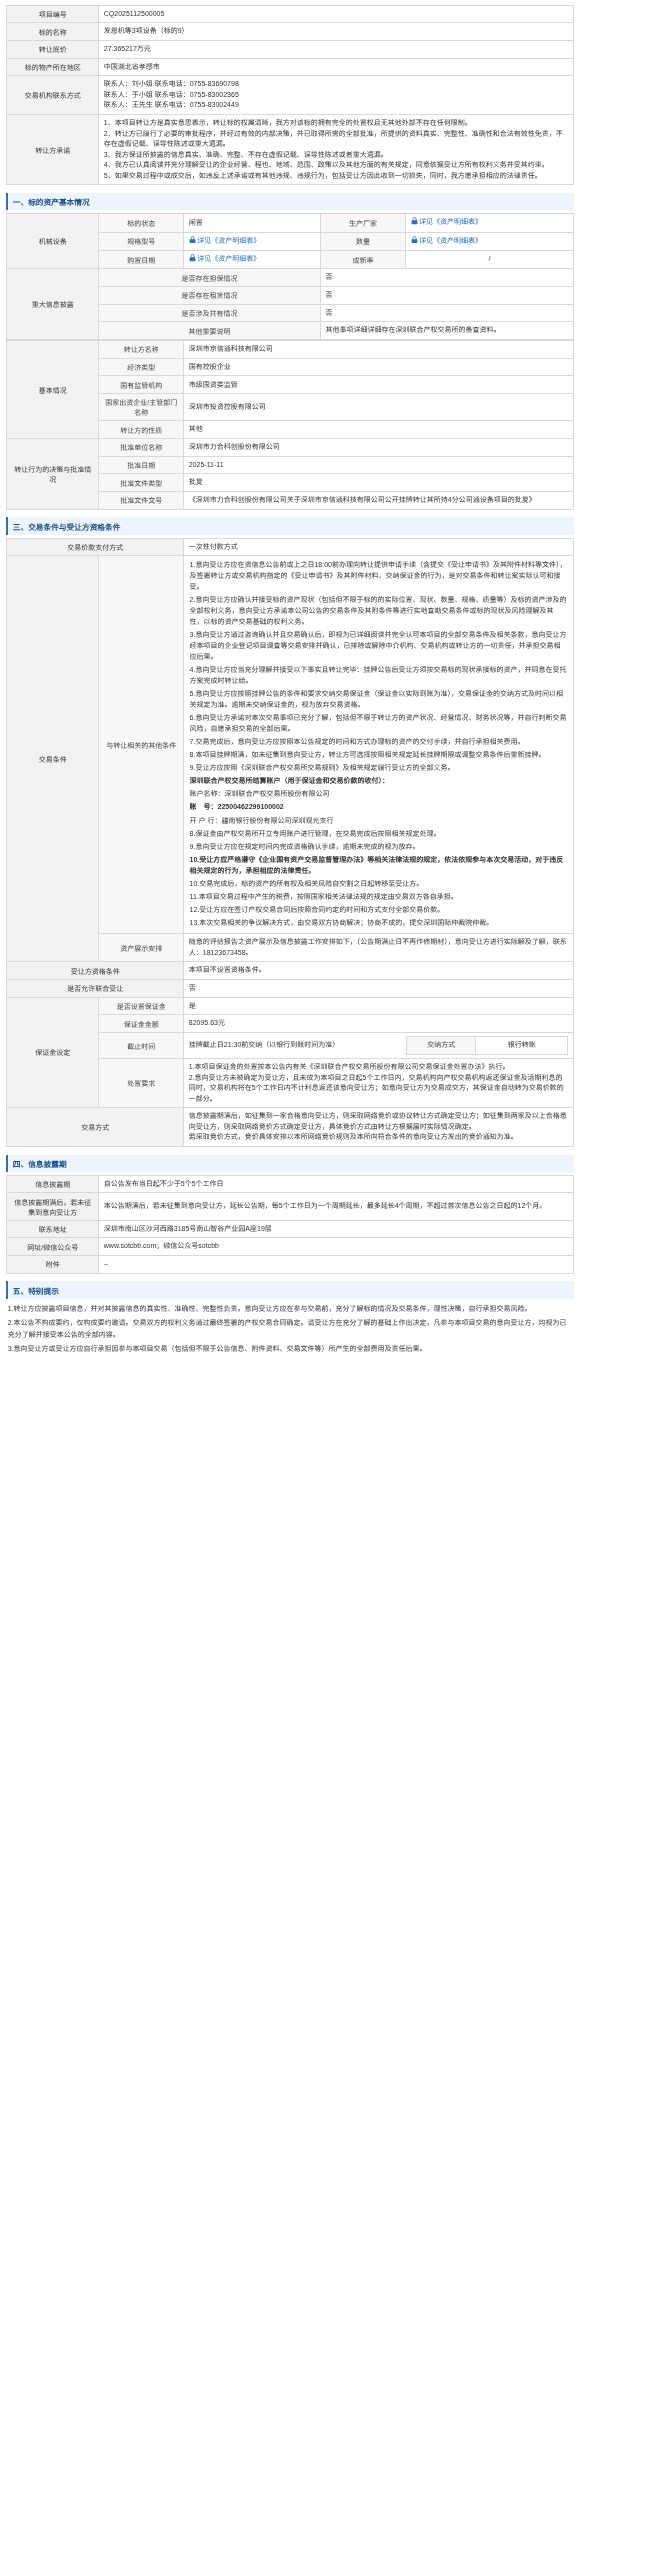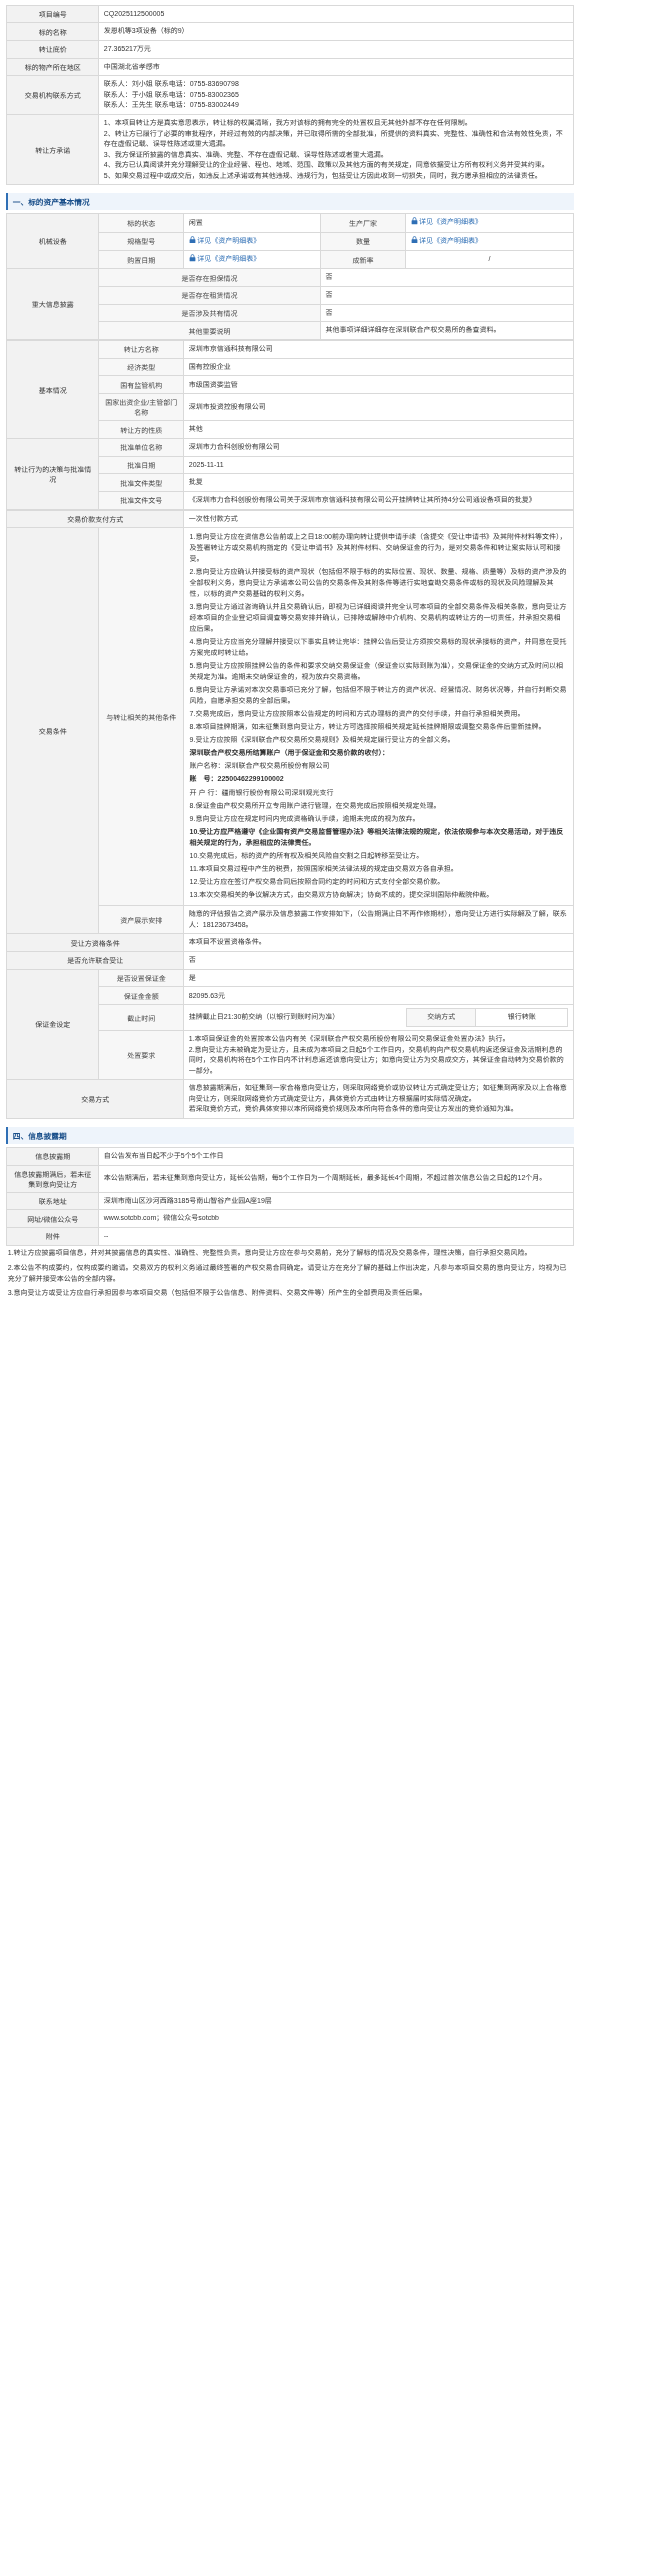--- a/index.html
+++ b/index.html
@@ -196,20 +196,21 @@
         <td class="lbl2">批准文件类型</td>
         <td class="val">批复</td>
       </tr>
       <tr>
         <td class="lbl2">批准文件文号</td>
         <td class="val">《深圳市力合科创股份有限公司关于深圳市京信通科技有限公司公开挂牌转让其所持4分公司通设备项目的批复》</td>
       </tr>
     </tbody>
   </table>
 
+  <div class="sec-title">三、交易条件与受让方资格条件</div>
   <table>
     <tbody>
       <tr>
         <td class="lbl" colspan="2">交易价款支付方式</td>
         <td class="val">一次性付款方式</td>
       </tr>
       <tr>
         <td class="lbl center" rowspan="2">交易条件</td>
         <td class="lbl2 center">与转让相关的其他条件</td>
         <td class="val listcell">
@@ -304,20 +305,21 @@
         <td class="lbl">网址/微信公众号</td>
         <td class="val">www.sotcbb.com；微信公众号sotcbb</td>
       </tr>
       <tr>
         <td class="lbl">附件</td>
         <td class="val">--</td>
       </tr>
     </tbody>
   </table>
 
+  <div class="sec-title">五、特别提示</div>
   <div class="footer-notes notes">
     <p>1.转让方应披露项目信息，并对其披露信息的真实性、准确性、完整性负责。意向受让方应在参与交易前，充分了解标的情况及交易条件，理性决策，自行承担交易风险。</p>
     <p>2.本公告不构成要约，仅构成要约邀请。交易双方的权利义务通过最终签署的产权交易合同确定。请受让方在充分了解的基础上作出决定，凡参与本项目交易的意向受让方，均视为已充分了解并接受本公告的全部内容。</p>
     <p>3.意向受让方或受让方应自行承担因参与本项目交易（包括但不限于公告信息、附件资料、交易文件等）所产生的全部费用及责任后果。</p>
   </div>
 
 </div>
 
 
 </body></html>

